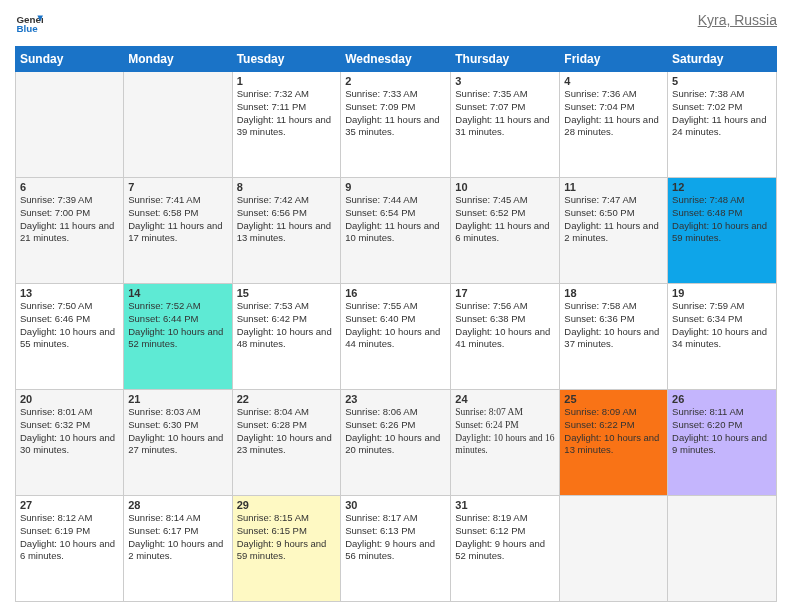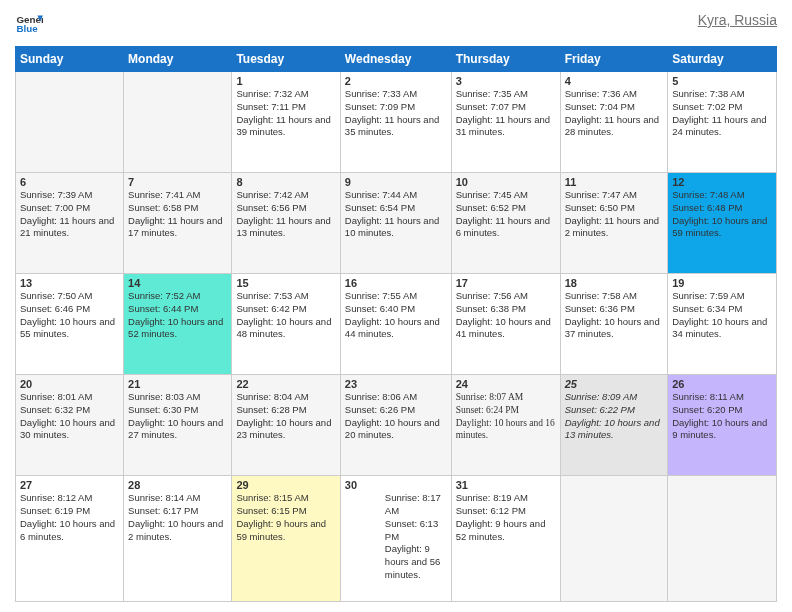--- a/index.html
+++ b/index.html
@@ -269,21 +269,21 @@
             <div class="day-info" style="white-space: pre-line;">Sunrise: 8:06 AM
 Sunset: 6:26 PM
 Daylight: 10 hours and 20 minutes.</div>
           </td>
           <td style="background: rgb(245, 245, 245);">
             <span class="day-number">24</span>
             <div class="day-info" style="white-space: pre-line; font-family: Liberation Serif, serif;">Sunrise: 8:07 AM
 Sunset: 6:24 PM
 Daylight: 10 hours and 16 minutes.</div>
           </td>
-          <td style="background: #e5e5e5; font-style: italic;">
+          <td style="background: #f97316;">
             <span class="day-number">25</span>
             <div class="day-info" style="white-space: pre-line;">Sunrise: 8:09 AM
 Sunset: 6:22 PM
 Daylight: 10 hours and 13 minutes.</div>
           </td>
           <td style="background: #c4b5fd;">
             <span class="day-number">26</span>
             <div class="day-info" style="white-space: pre-line;">Sunrise: 8:11 AM
 Sunset: 6:20 PM
 Daylight: 10 hours and 9 minutes.</div>
@@ -303,21 +303,21 @@
 Daylight: 10 hours and 2 minutes.</div>
           </td>
           <td style="background: #fef9c3;">
             <span class="day-number">29</span>
             <div class="day-info" style="white-space: pre-line;">Sunrise: 8:15 AM
 Sunset: 6:15 PM
 Daylight: 9 hours and 59 minutes.</div>
           </td>
           <td style="background: rgb(255, 255, 255);">
             <span class="day-number">30</span>
-            <div class="day-info" style="white-space: pre-line; margin-left: 40px;">Sunrise: 8:17 AM
+            <div class="day-info" style="white-space: pre-line;">Sunrise: 8:17 AM
 Sunset: 6:13 PM
 Daylight: 9 hours and 56 minutes.</div>
           </td>
           <td style="background: rgb(255, 255, 255);">
             <span class="day-number">31</span>
             <div class="day-info" style="white-space: pre-line;">Sunrise: 8:19 AM
 Sunset: 6:12 PM
 Daylight: 9 hours and 52 minutes.</div>
           </td>
           <td class="empty-cell"></td>

